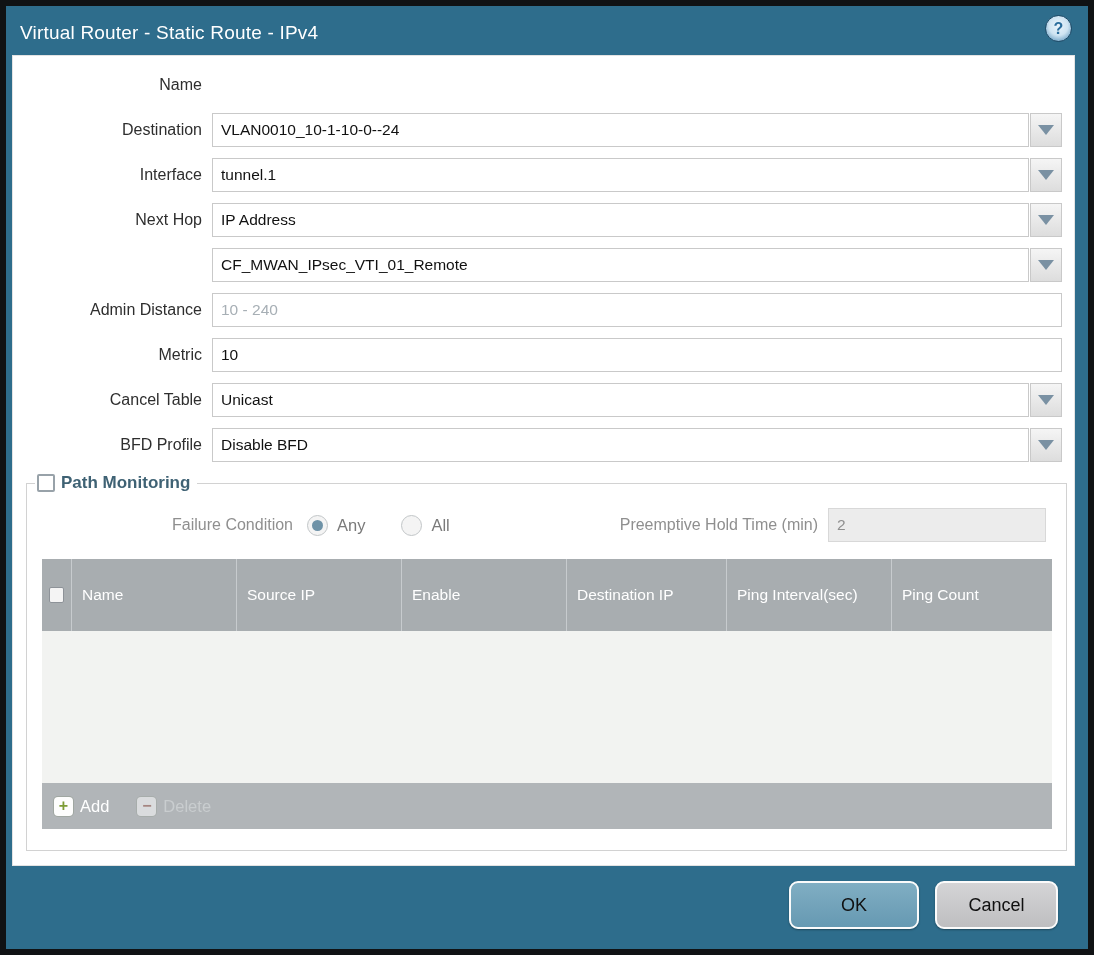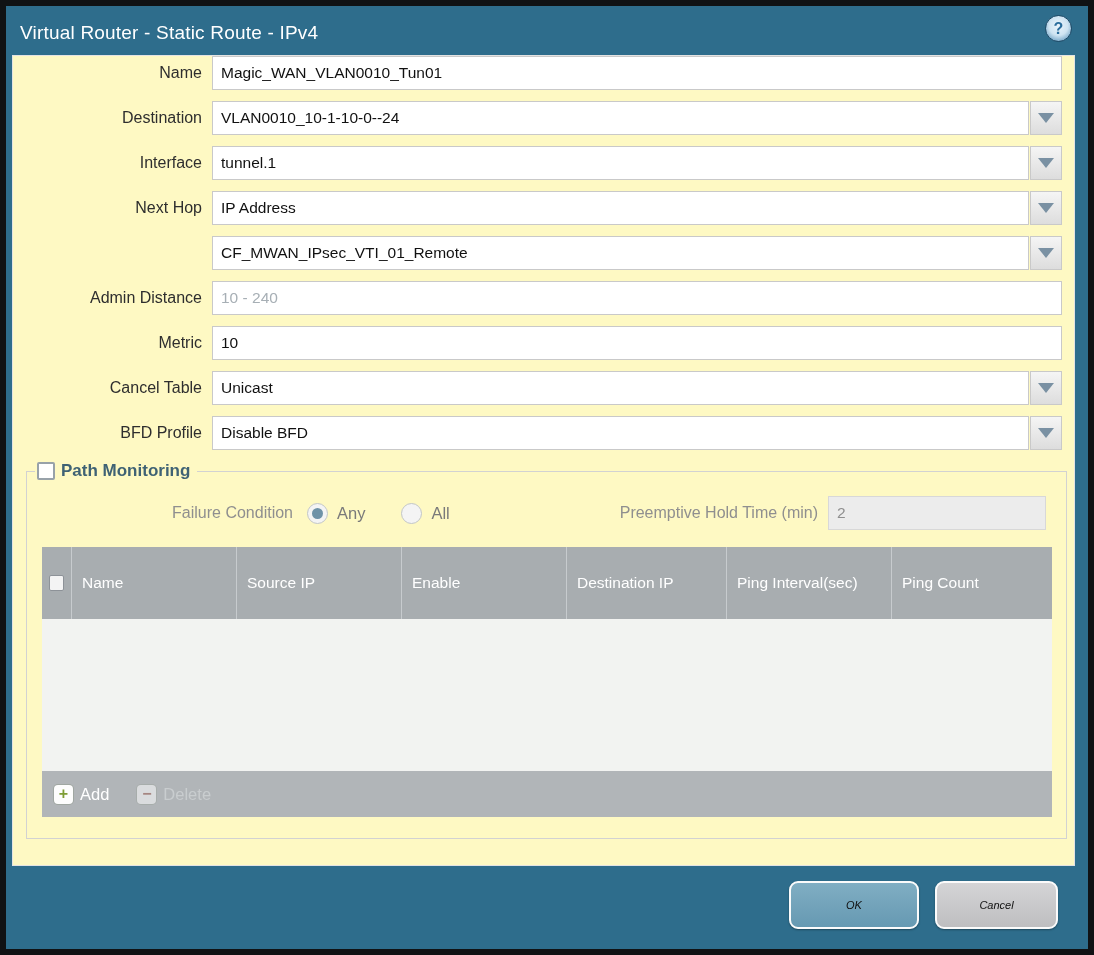--- a/index.html
+++ b/index.html
@@ -9,21 +9,21 @@
   .win { position:absolute; left:6px; top:6px; right:6px; bottom:6px; background:#2e6d8c; }
 
   .titlebar { height:53px; display:flex; align-items:center; padding:0 14px; color:#fff; }
   .title { font-size:19px; letter-spacing:.2px; }
   .help { position:absolute; right:16px; top:9px; width:27px; height:27px; border-radius:50%;
           background:radial-gradient(circle at 50% 40%, #e9f4fc 0%, #cfe4f2 48%, #8fb8d4 72%, #4a85ad 100%);
           border:1px solid #1f4a66; color:#2a6d9c; font-weight:bold; font-size:16px;
           display:flex; align-items:center; justify-content:center; cursor:pointer; }
 
   .content { position:absolute; left:6px; top:49px; width:1063px; bottom:83px;
-             background:#fef9c3; border:1px solid #e3e3e3; }
+             background:#ffffff; border:1px solid #e3e3e3; padding-top:12px; }
 
   .row { display:flex; align-items:stretch; height:34px; margin-bottom:11px; }
   .lbl { width:199px; text-align:right; padding-right:10px; font-size:16px; color:#2e2e2e;
          display:flex; align-items:center; justify-content:flex-end; }
   .ctl { flex:1; margin-right:12px; display:flex; }
   input.txt { flex:1; min-width:0; border:1px solid #c9c9c9; background:#fff; color:#111;
               font-size:15.5px; font-family:"Liberation Sans",sans-serif; padding:0 8px; outline:none; }
   input.txt::placeholder { color:#a7afb5; opacity:1; }
   .ddbtn { width:32px; background:linear-gradient(#f5f5f5,#dddddd); border:1px solid #c9c9c9;
            margin-left:1px; display:flex; align-items:center; justify-content:center; cursor:pointer; }
@@ -59,43 +59,40 @@
   .tfoot { height:46px; background:#b1b5b8; display:flex; align-items:center; padding-left:12px; }
   .mini-icon { width:19px; height:19px; background:#fdfdfd; border-radius:4px; text-align:center;
                line-height:18px; font-weight:bold; font-size:16px; margin-right:7px;
                box-shadow:0 0 0 1px rgba(130,140,120,.35); cursor:pointer; }
   .add-ic { color:#7d9c35; }
   .add-lbl { color:#fff; font-size:16.5px; margin-right:28px; cursor:pointer; }
   .del-ic { color:#9c5f55; opacity:.55; }
   .del-lbl { color:#c9cdcf; font-size:16.5px; }
 
   .btnbar { position:absolute; right:30px; bottom:20px; display:flex; gap:16px; }
-  .btn { height:48px; border-radius:9px; border:2px solid #fbfbfb; font-size:11px;
+  .btn { height:48px; border-radius:9px; border:2px solid #fbfbfb; font-size:18px;
          color:#101010; font-family:"Liberation Sans",sans-serif; cursor:pointer;
-         box-shadow:0 1px 2px rgba(0,0,0,.35);font-style:italic; }
+         box-shadow:0 1px 2px rgba(0,0,0,.35); }
   .ok { width:130px; background:linear-gradient(#80aec3,#6699b2); }
   .cancel { width:123px; background:linear-gradient(#d4d4d6,#bebec0); }
 </style>
 </head>
 <body>
 
 <div class="win">
 
   <div class="titlebar">
     <span class="title">Virtual Router - Static Route - IPv4</span>
     <div class="help">?</div>
   </div>
 
   <div class="content">
 
     <div class="row">
       <label class="lbl">Name</label>
-      <div class="ctl">
-        <input class="txt" value="Magic_WAN_VLAN0010_Tun01" style="">
-      </div>
     </div>
 
     <div class="row">
       <label class="lbl">Destination</label>
       <div class="ctl">
         <input class="txt" value="VLAN0010_10-1-10-0--24" style="">
         <div class="ddbtn">
           <span class="arrow"></span>
         </div>
       </div>

